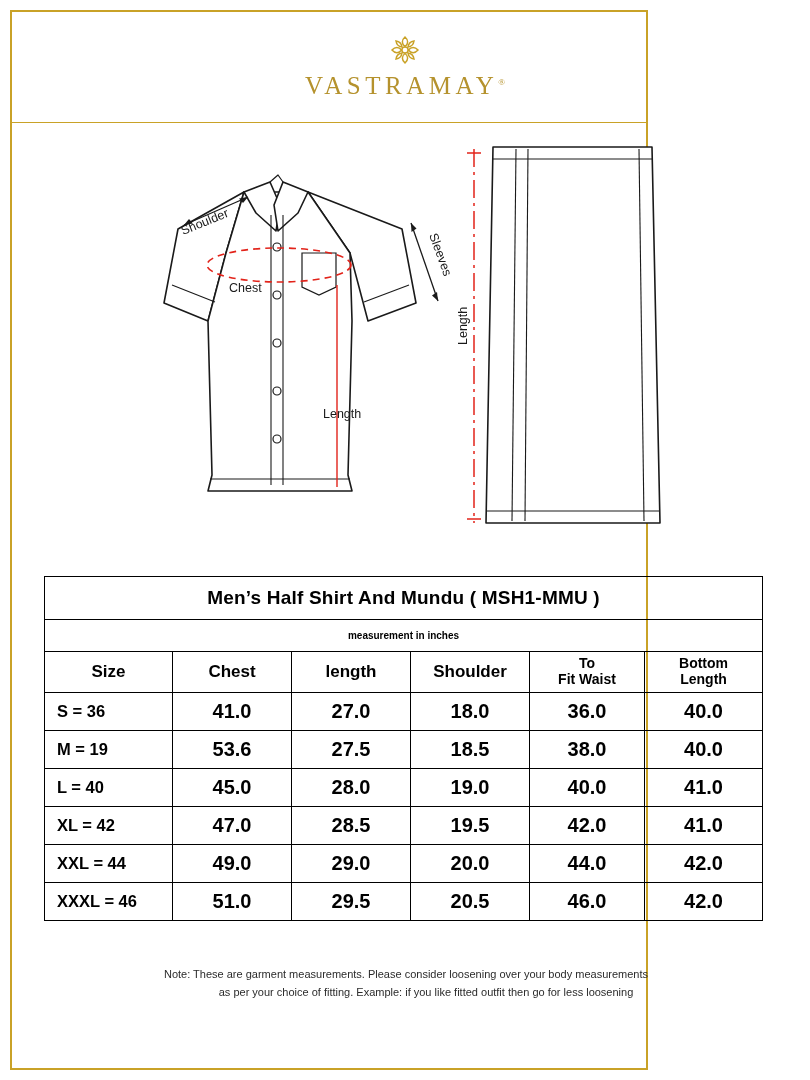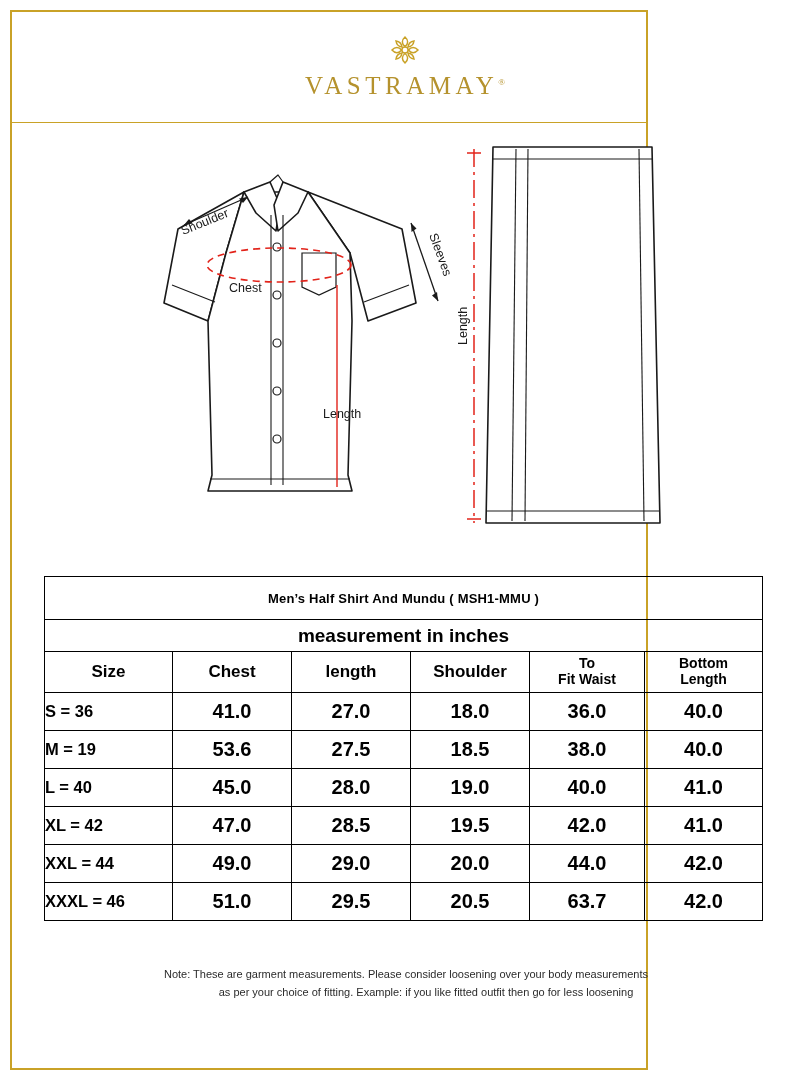--- a/index.html
+++ b/index.html
@@ -91,26 +91,26 @@
   }
   table.size-chart td, table.size-chart th {
     border: 1px solid #000;
     padding: 0;
     text-align: center;
     vertical-align: middle;
     font-weight: bold;
     color: #000;
   }
   .title-cell {
-    font-size: 13px;
+    font-size: 19px;
     height: 42px;
     letter-spacing: 0.2px;
   }
   .sub-cell {
-    font-size: 19px;
+    font-size: 10px;
     height: 31px;
     font-weight: bold;
   }
   .hdr-cell {
     font-size: 17px;
     height: 40px;
     margin-left: 40px;
   }
   .hdr-cell.two-line {
     font-size: 14px;
@@ -119,21 +119,21 @@
   .hdr-left {
     text-align: left;
     padding-left: 8px;
   }
   .data-cell {
     font-size: 20px;
     height: 37px;
   }
   .data-cell.size-label {
     text-align: left;
-    padding-left: 0;
+    padding-left: 12px;
     font-size: 16.5px;
   }
 
   
   .note {
     position: absolute;
     left: 36px;
     top: 965px;
     width: 740px;
     font-size: 11px;
@@ -326,21 +326,21 @@
           <td class="data-cell">29.0</td>
           <td class="data-cell">20.0</td>
           <td class="data-cell">44.0</td>
           <td class="data-cell">42.0</td>
         </tr>
         <tr>
           <td class="data-cell size-label">XXXL = 46</td>
           <td class="data-cell">51.0</td>
           <td class="data-cell">29.5</td>
           <td class="data-cell">20.5</td>
-          <td class="data-cell">63.7</td>
+          <td class="data-cell">46.0</td>
           <td class="data-cell">42.0</td>
         </tr>
       </tbody>
     </table>
   </div>
 
   <div class="note">
     <span>Note: These are garment measurements. Please consider loosening over your body measurements</span>
     <span class="l2">as per your choice of fitting. Example: if you like fitted outfit then go for less loosening</span>
   </div>

